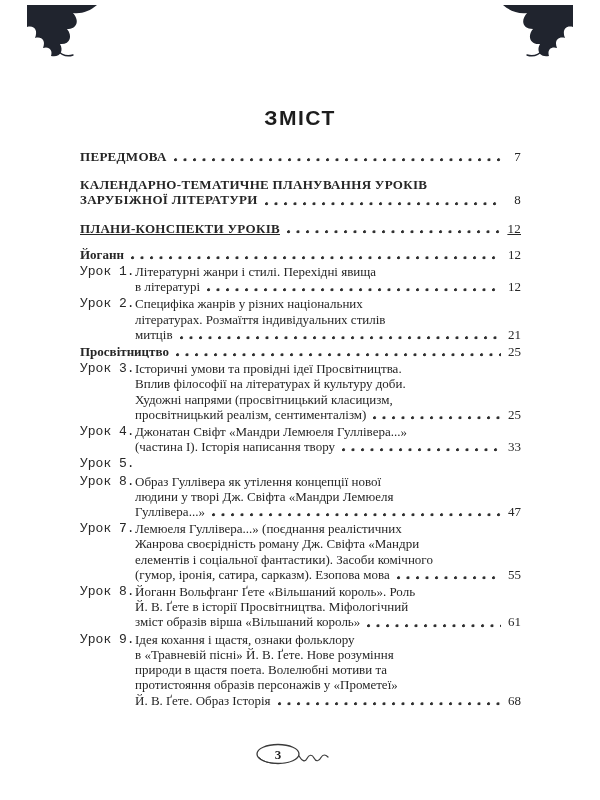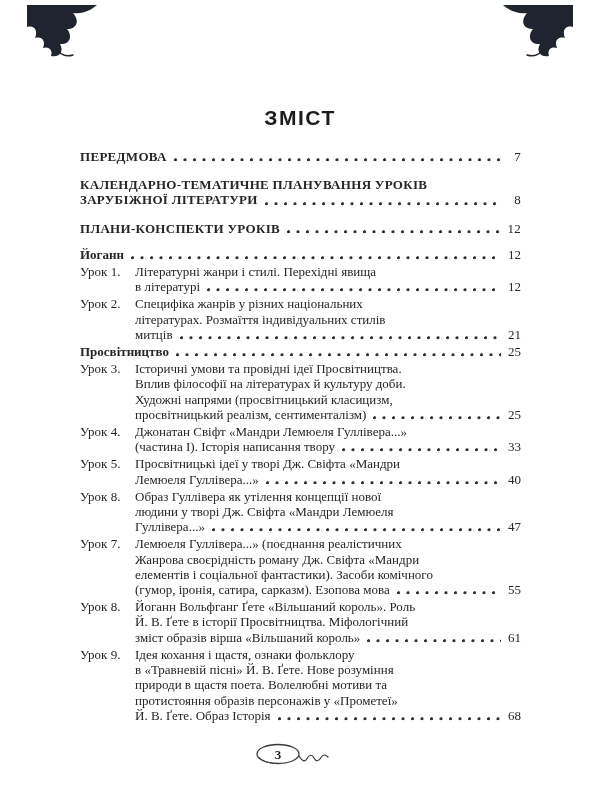--- a/index.html
+++ b/index.html
@@ -31,23 +31,23 @@
     position: absolute;
     left: 80px;
     top: 149px;
     width: 441px;
     font-size: 13px;
     line-height: 15.2px;
   }
   .entry { display: flex; }
   .entry + .entry { margin-top: 2px; }
   .entry.front { font-weight: 700; letter-spacing: 0.3px; margin-bottom: 13px; }
-  .entry.front:nth-child(3) { margin-bottom: 11px; }
+  .entry.front:nth-child(3) { margin-bottom: 11px; text-decoration: underline; }
   .entry.heading { font-weight: 700; }
-  .entry .label { flex: 0 0 55px; font-weight: 400; }
+  .entry .label { flex: 0 0 55px; font-weight: 400; font-family: Liberation Mono, monospace; }
   .entry .lines { flex: 1 1 auto; min-width: 0; }
   .line { display: flex; }
   .line .txt { white-space: nowrap; }
   .leader {
     flex: 1 1 auto;
     align-self: flex-end;
     height: 4px;
     margin: 0 2px 2px 7px;
     background-image: radial-gradient(circle at 1.6px 1.8px, #2e2e2e 1.25px, rgba(0,0,0,0) 1.8px);
     background-size: 9.5px 4px;
@@ -185,30 +185,20 @@
           </div>
           <div class="line">
             <span class="txt">(частина І). Історія написання твору</span>
             <span class="leader"></span>
             <span class="pg">33</span>
           </div>
         </div>
       </div>
       <div class="entry lesson">
         <span class="label">Урок 5.</span>
-        <div class="lines">
-          <div class="line">
-            <span class="txt">Просвітницькі ідеї у творі Дж. Свіфта «Мандри</span>
-          </div>
-          <div class="line">
-            <span class="txt">Лемюеля Гуллівера...»</span>
-            <span class="leader"></span>
-            <span class="pg">40</span>
-          </div>
-        </div>
       </div>
       <div class="entry lesson">
         <span class="label">Урок 8.</span>
         <div class="lines">
           <div class="line">
             <span class="txt">Образ Гуллівера як утілення концепції нової</span>
           </div>
           <div class="line">
             <span class="txt">людини у творі Дж. Свіфта «Мандри Лемюеля</span>
           </div>

